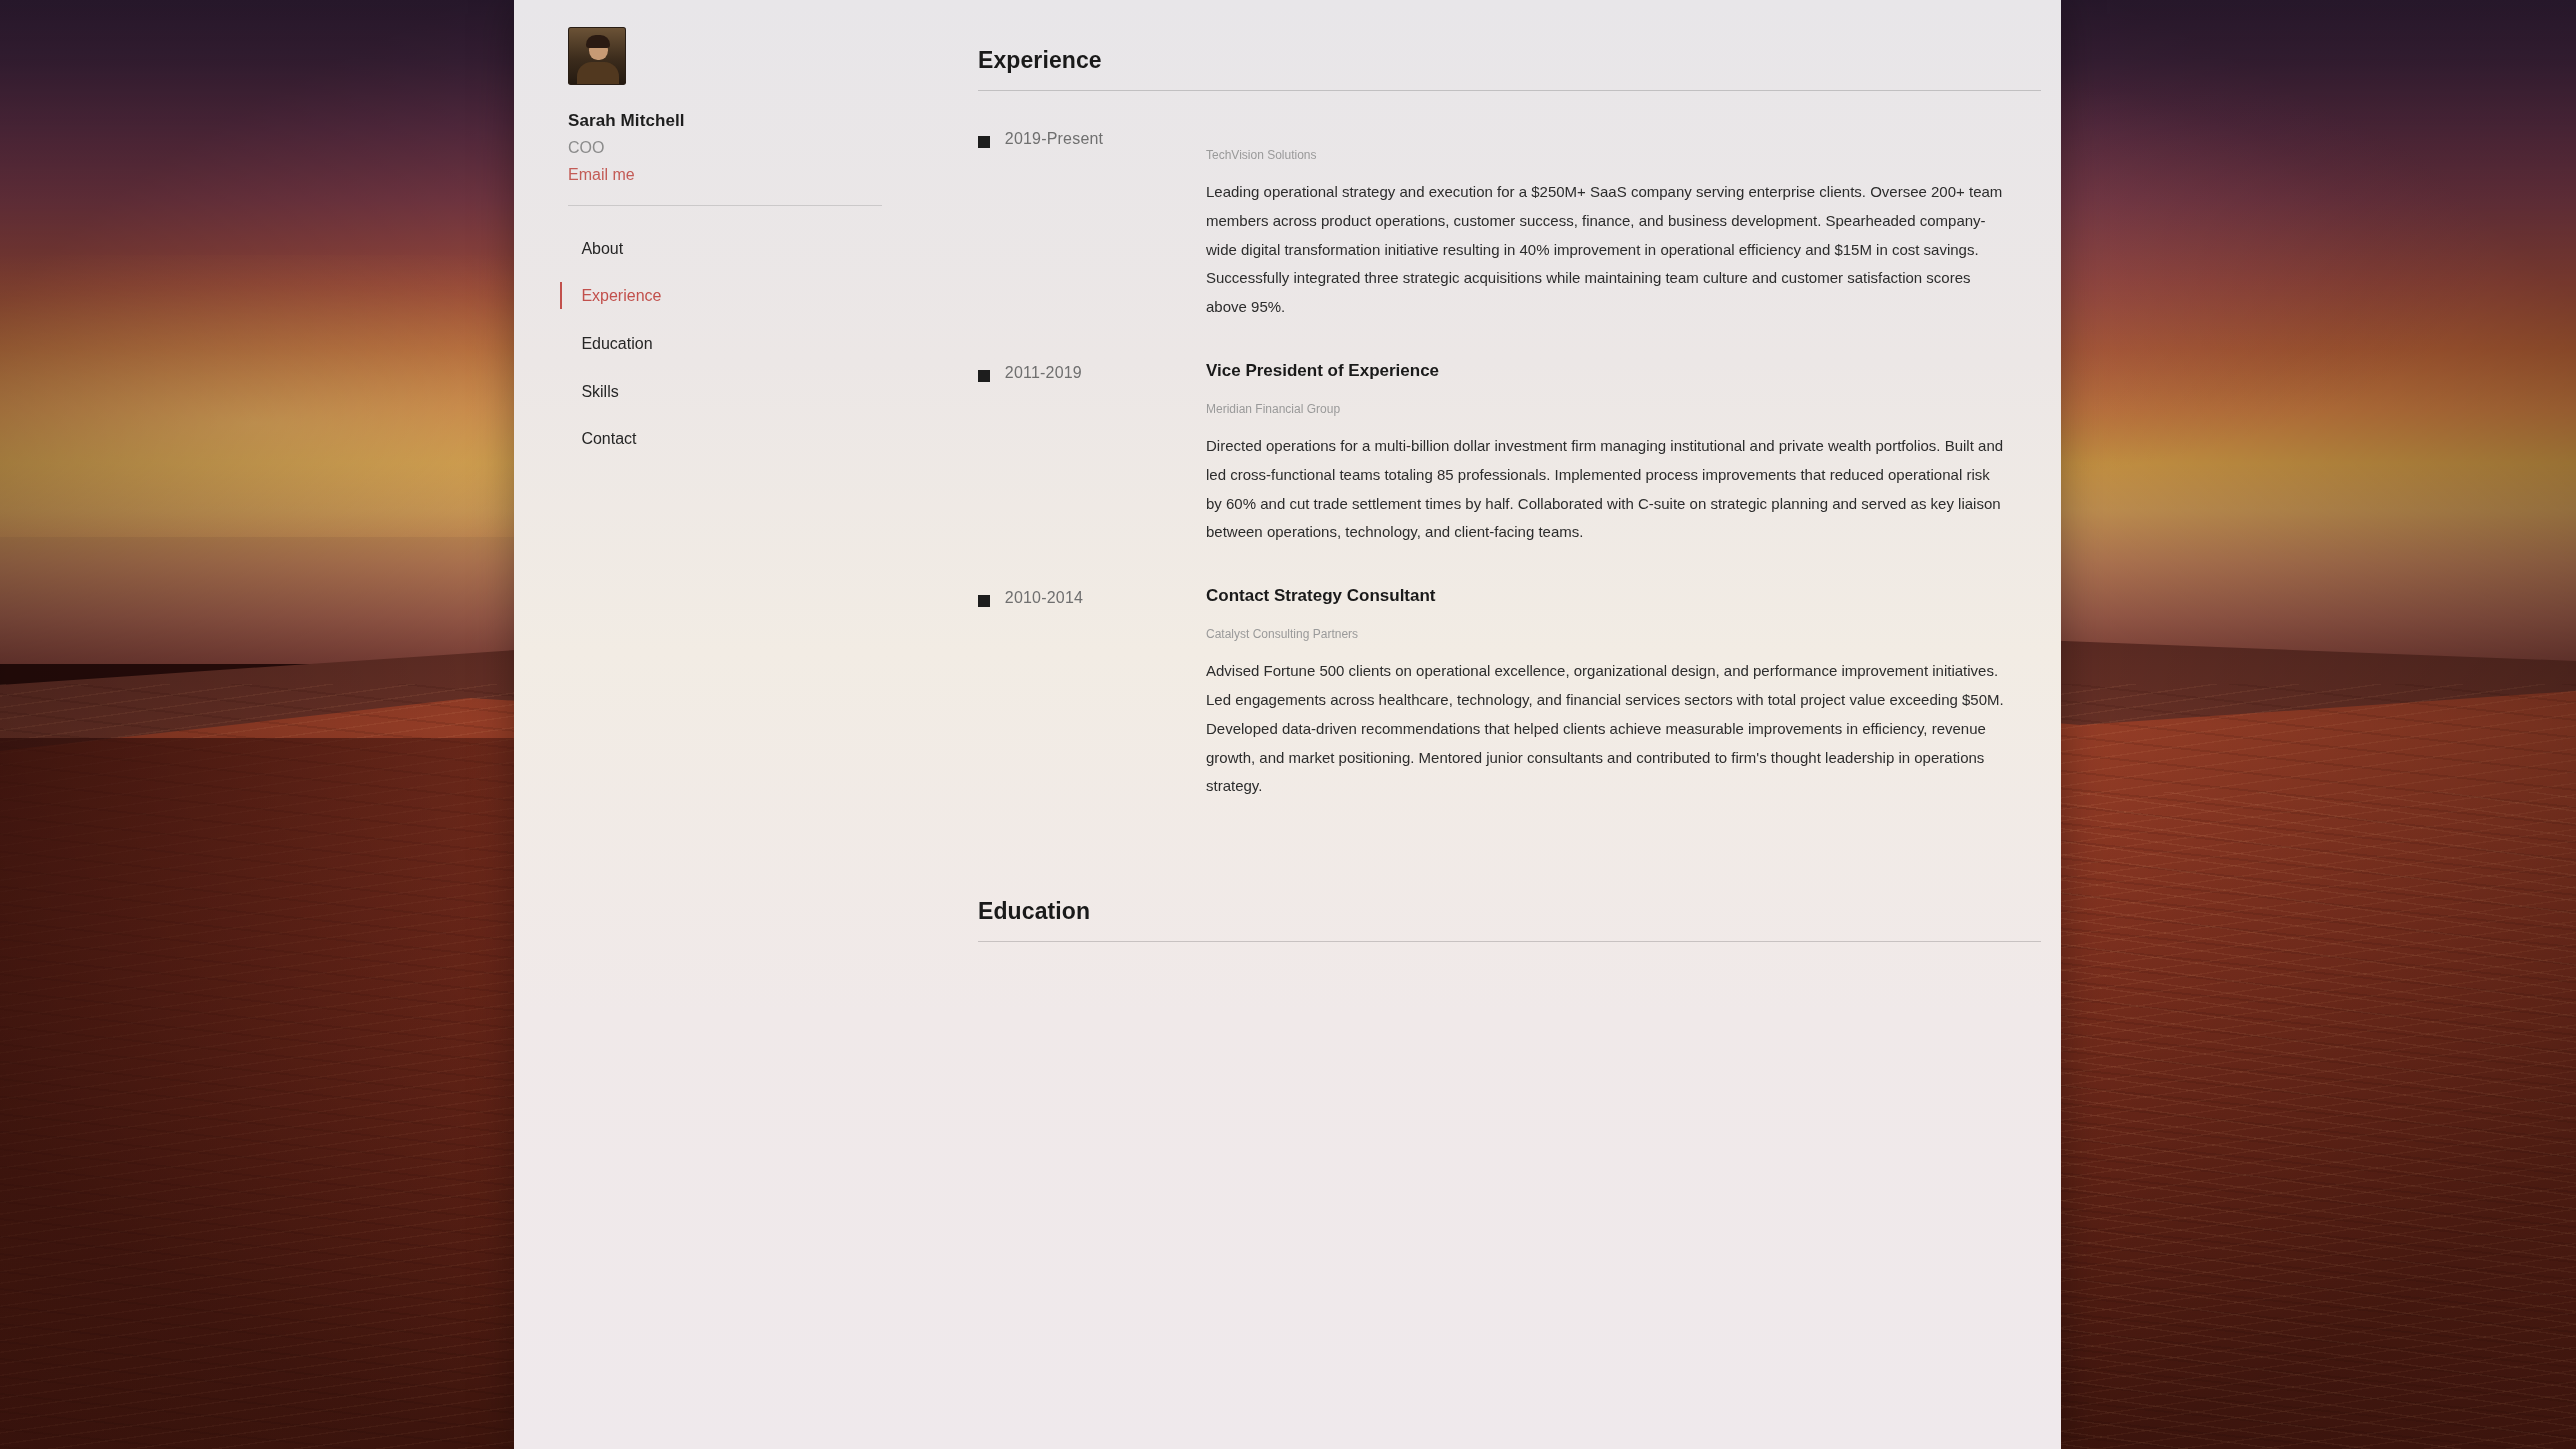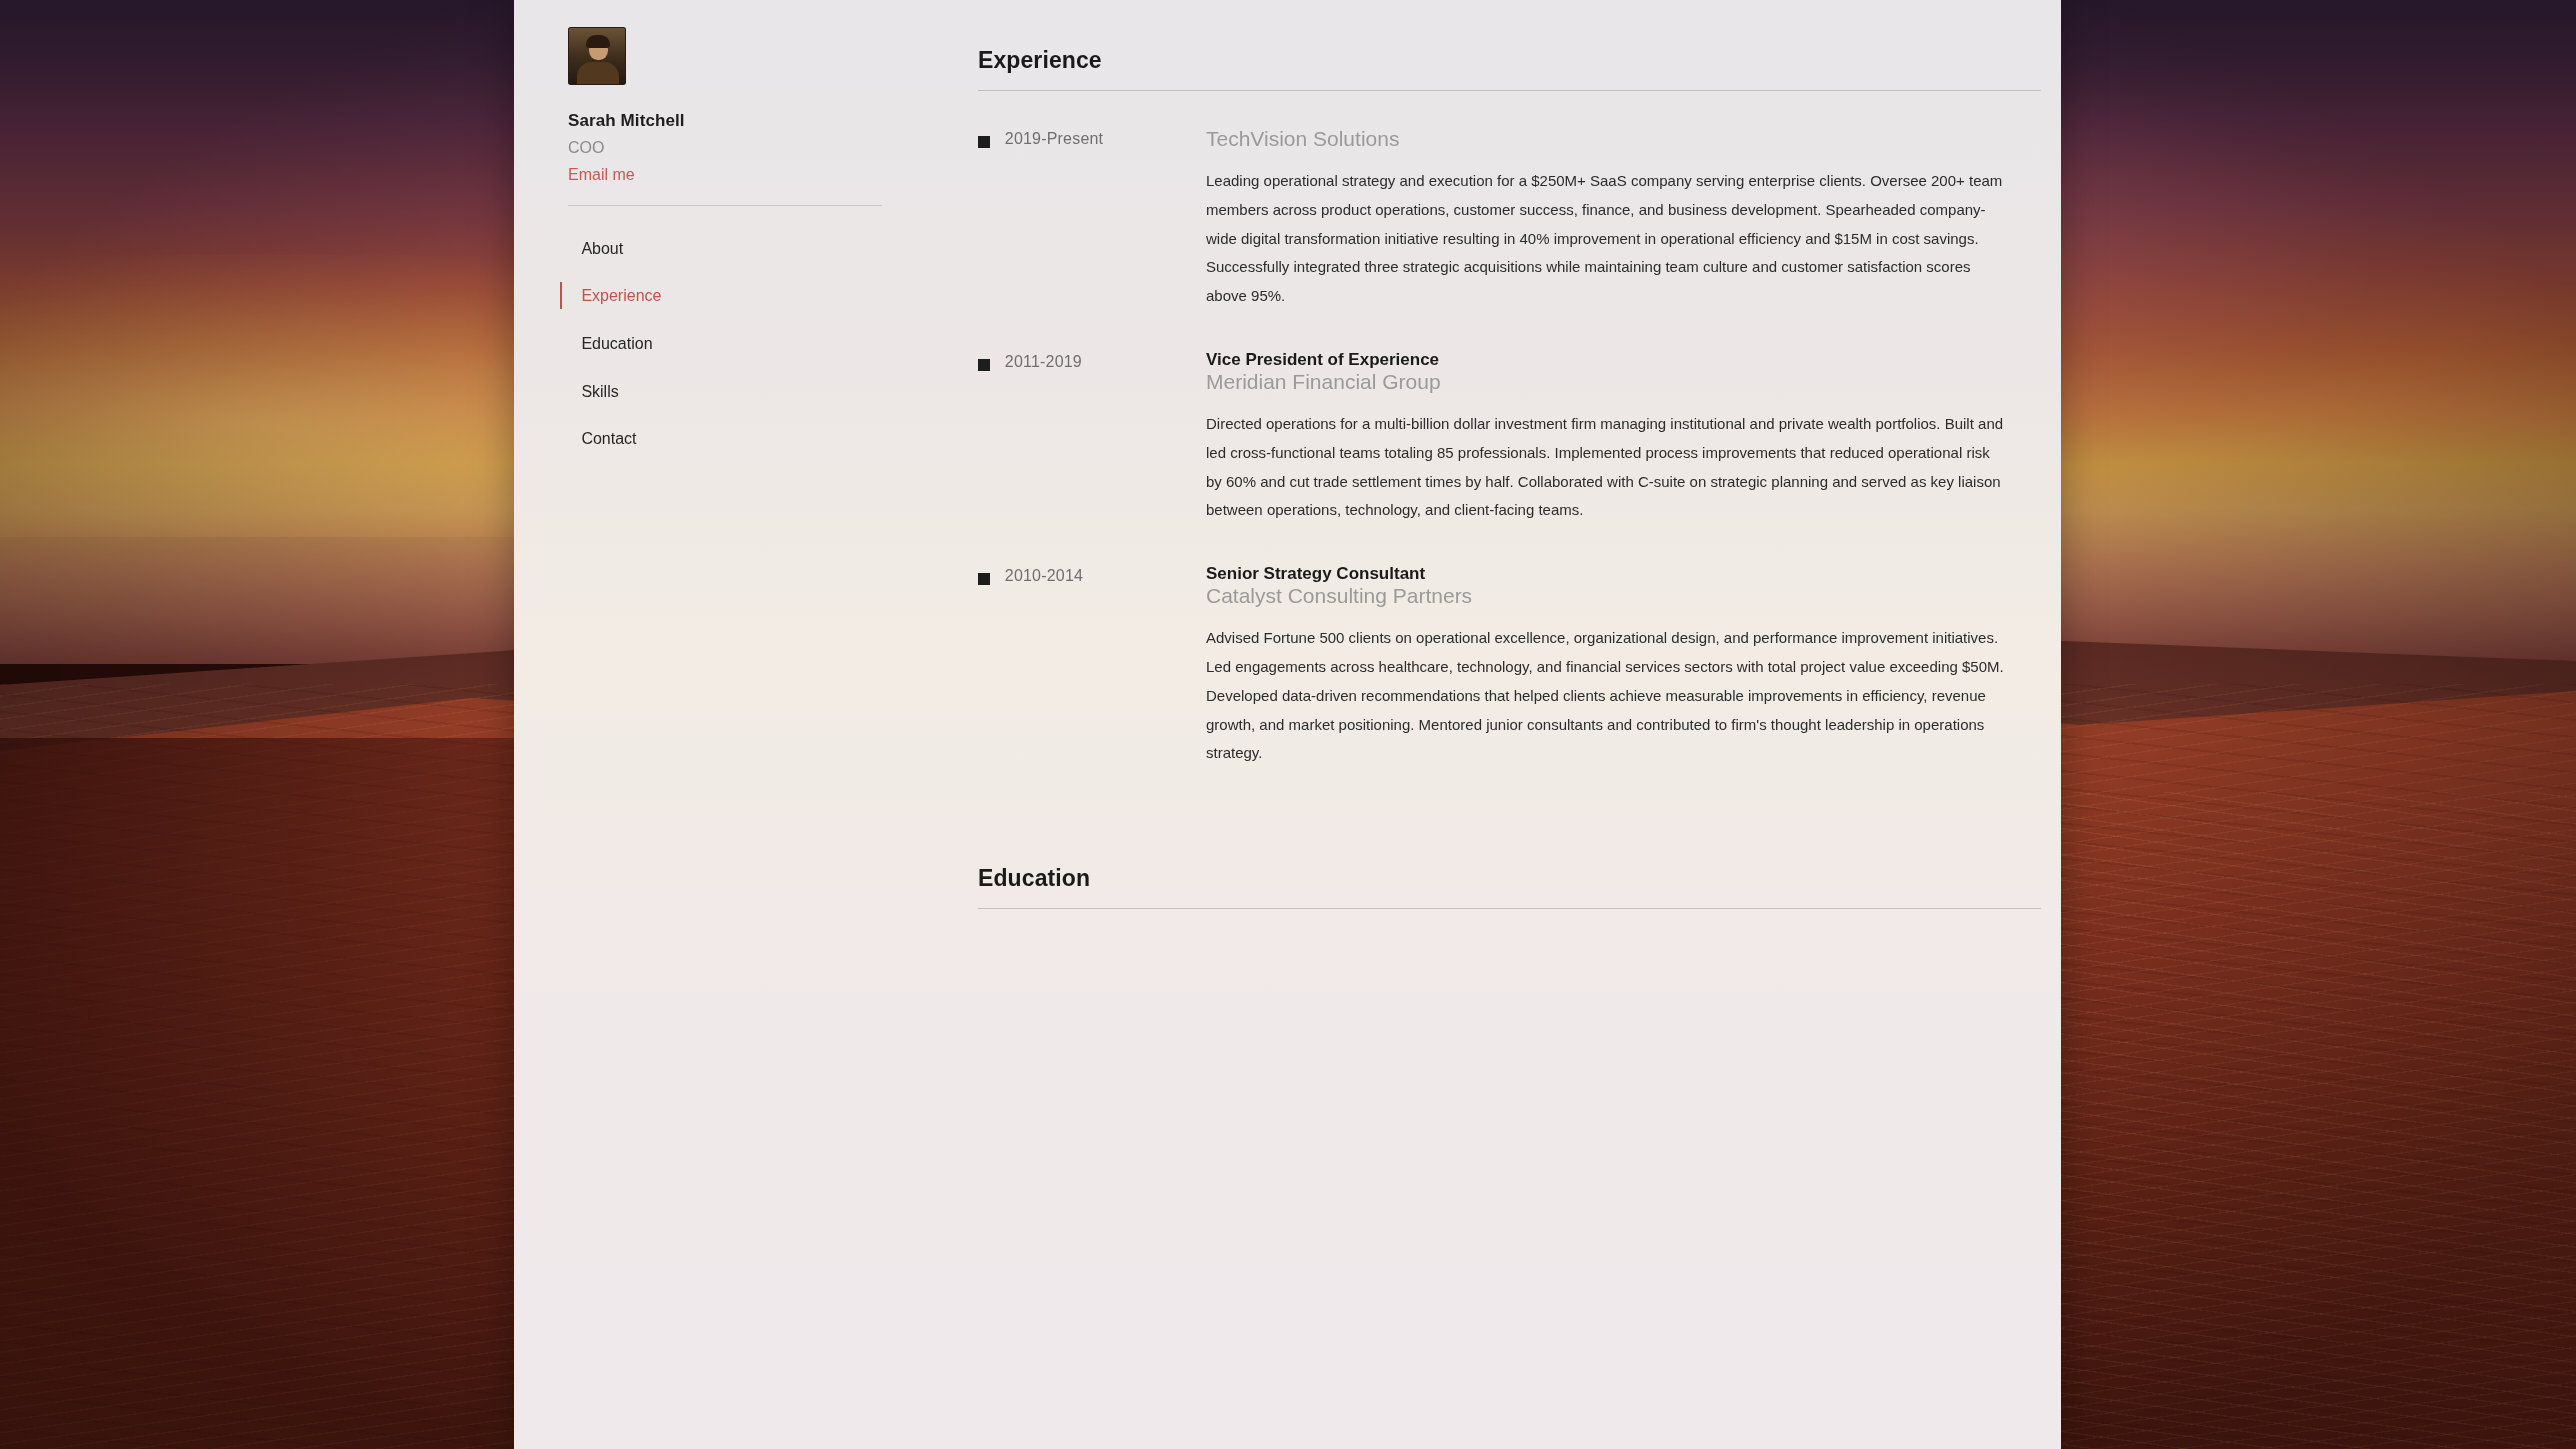--- a/index.html
+++ b/index.html
@@ -210,22 +210,22 @@
     color: #6f6f6f;
     letter-spacing: 0.2px;
   }
   .job-right { flex: 1 1 auto; max-width: 832px; }
   .job-title {
     font-size: 17px;
     font-weight: 700;
     color: #1a1a1a;
   }
   .job-company {
-    margin-top: 0;
-    font-size: 21px;
+    margin-top: 21px;
+    font-size: 12px;
     color: #9a9a9a;
   }
   .job-desc {
     margin-top: 16px;
     font-size: 15px;
     line-height: 1.92;
     color: #2c2c2c;
     max-width: 826px;
   }
 
@@ -297,21 +297,21 @@
             <div class="job-desc">Directed operations for a multi-billion dollar investment firm managing institutional and private wealth portfolios. Built and led cross-functional teams totaling 85 professionals. Implemented process improvements that reduced operational risk by 60% and cut trade settlement times by half. Collaborated with C-suite on strategic planning and served as key liaison between operations, technology, and client-facing teams.</div>
           </div>
         </div>
 
         <div class="job">
           <div class="job-left">
             <div class="bullet"></div>
             <div class="job-date">2010-2014</div>
           </div>
           <div class="job-right">
-            <div class="job-title">Senior Strategy Consultant</div>
+            <div class="job-title">Contact Strategy Consultant</div>
             <div class="job-company">Catalyst Consulting Partners</div>
             <div class="job-desc">Advised Fortune 500 clients on operational excellence, organizational design, and performance improvement initiatives. Led engagements across healthcare, technology, and financial services sectors with total project value exceeding $50M. Developed data-driven recommendations that helped clients achieve measurable improvements in efficiency, revenue growth, and market positioning. Mentored junior consultants and contributed to firm's thought leadership in operations strategy.</div>
           </div>
         </div>
 
         <div class="section-gap"></div>
 
         <h1 class="section-title">Education</h1>
         <div class="section-rule"></div>
 

